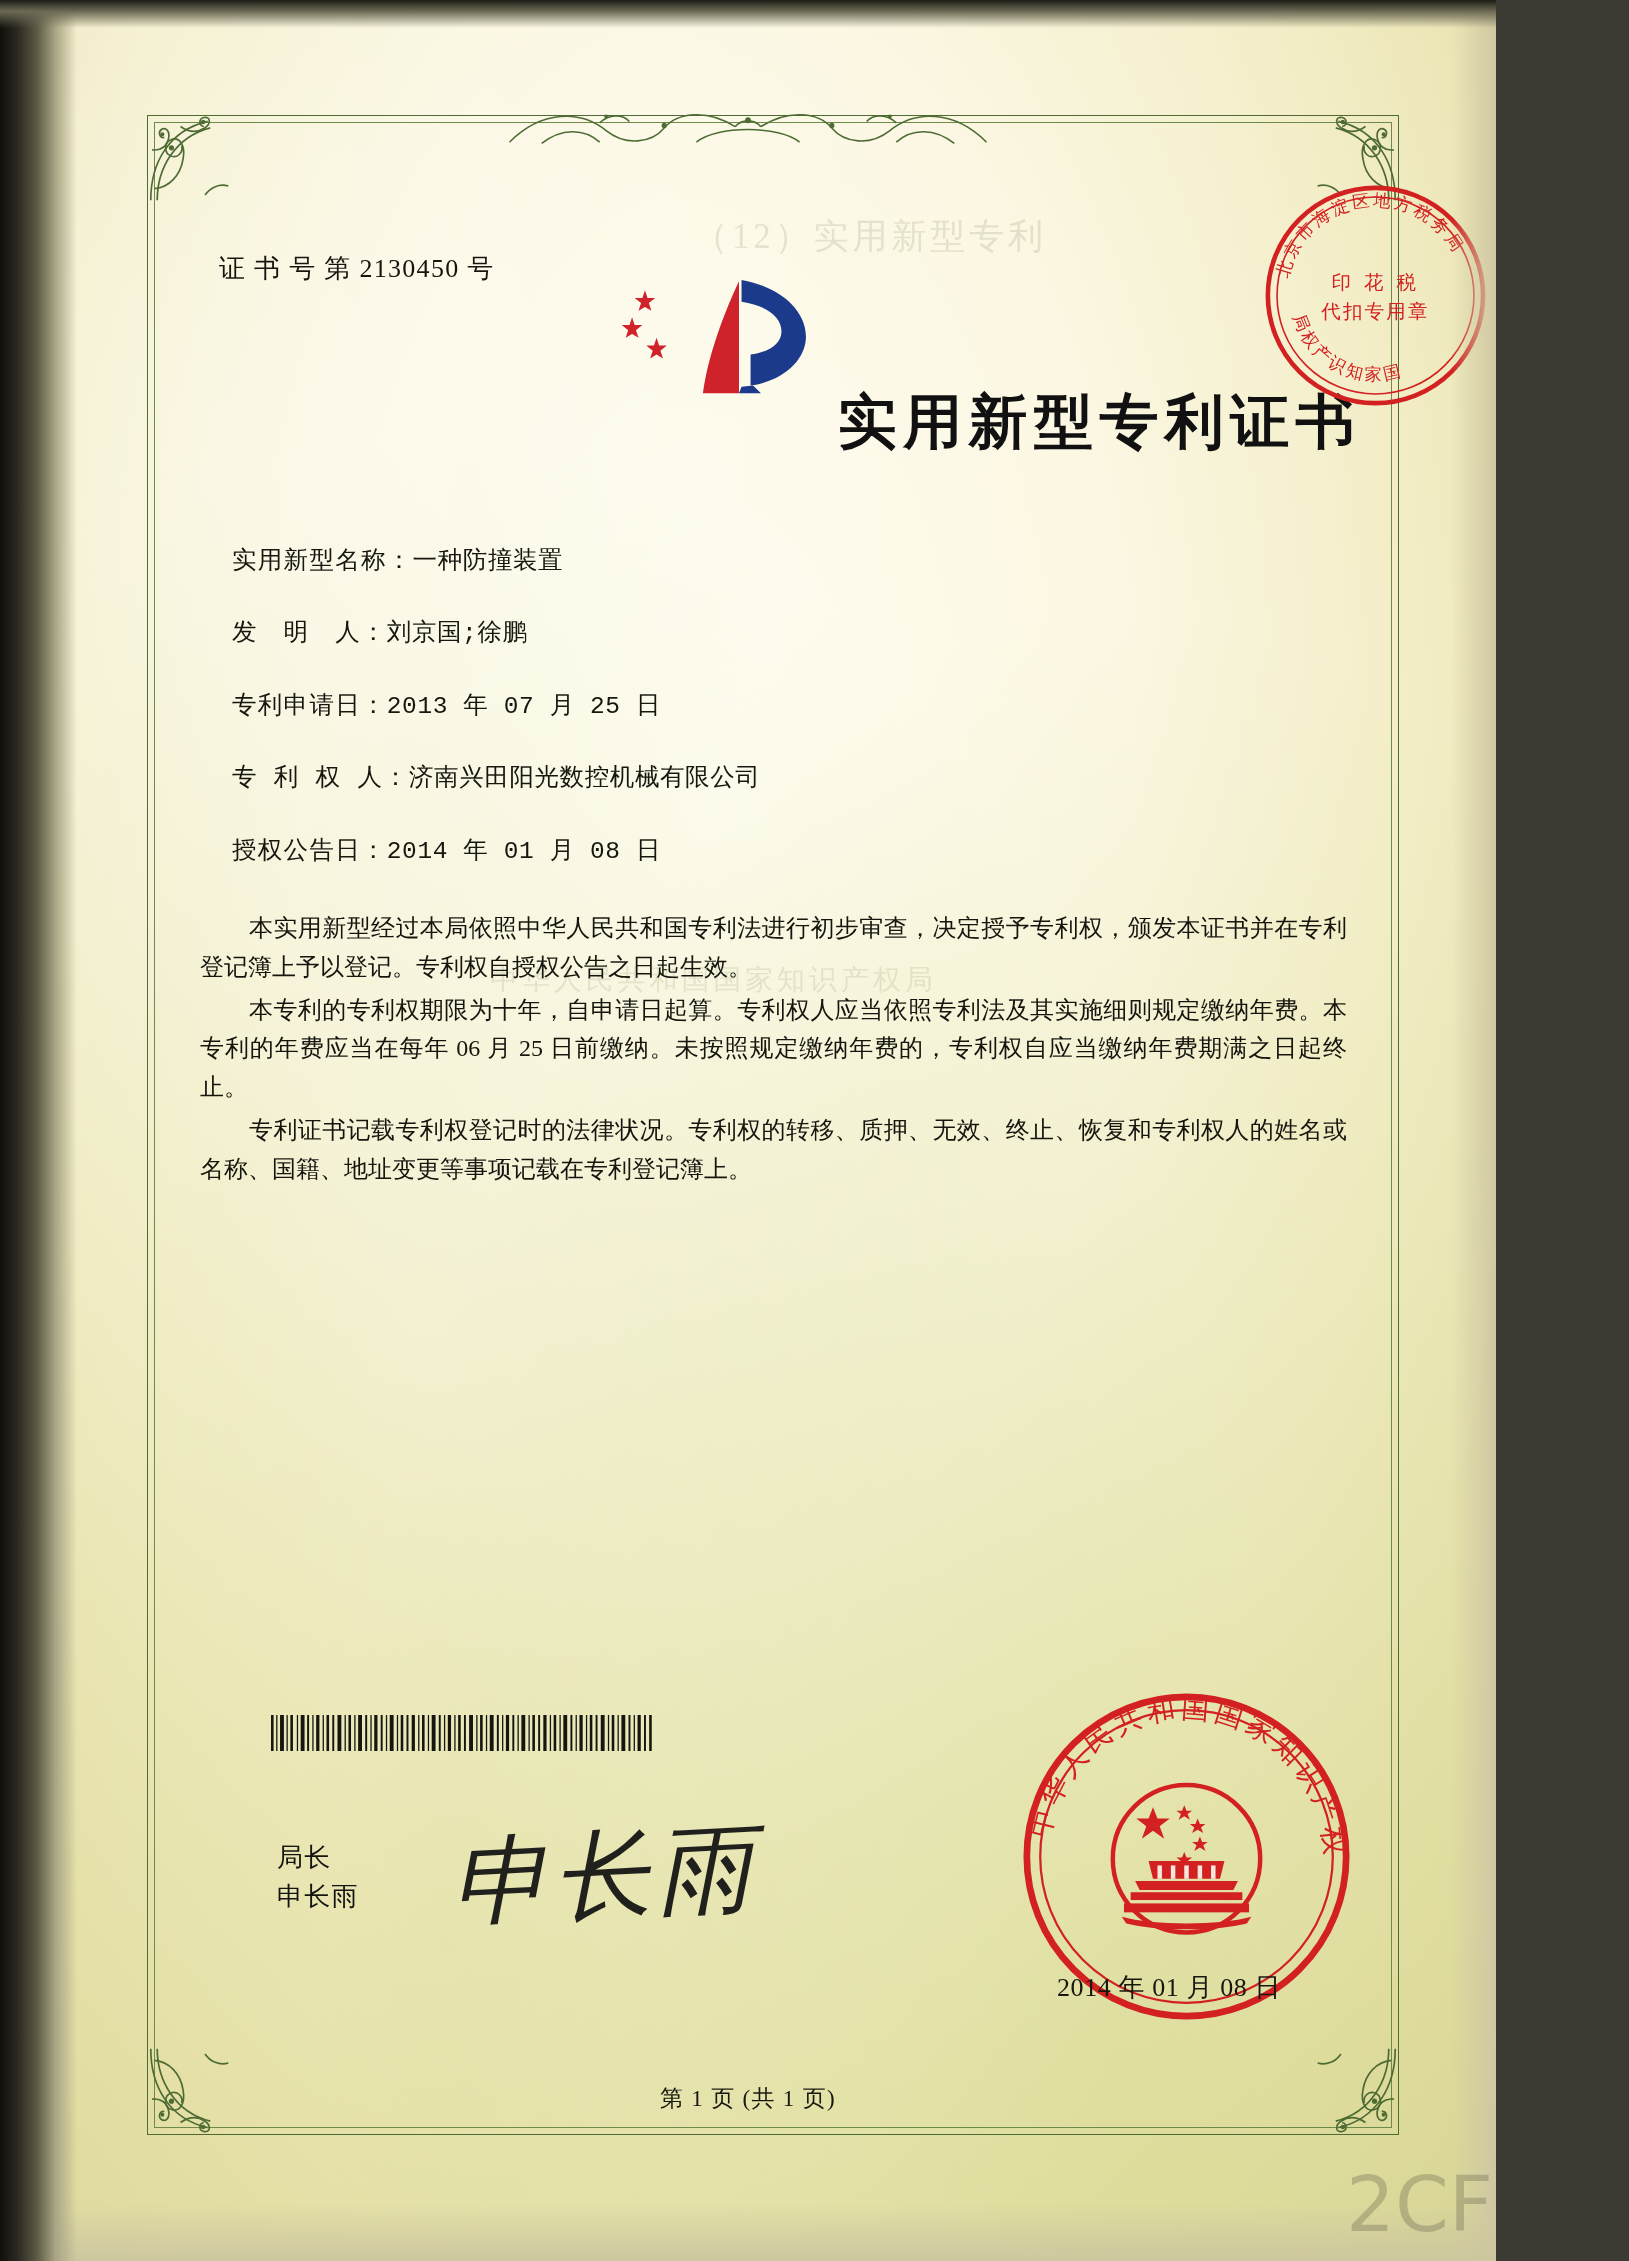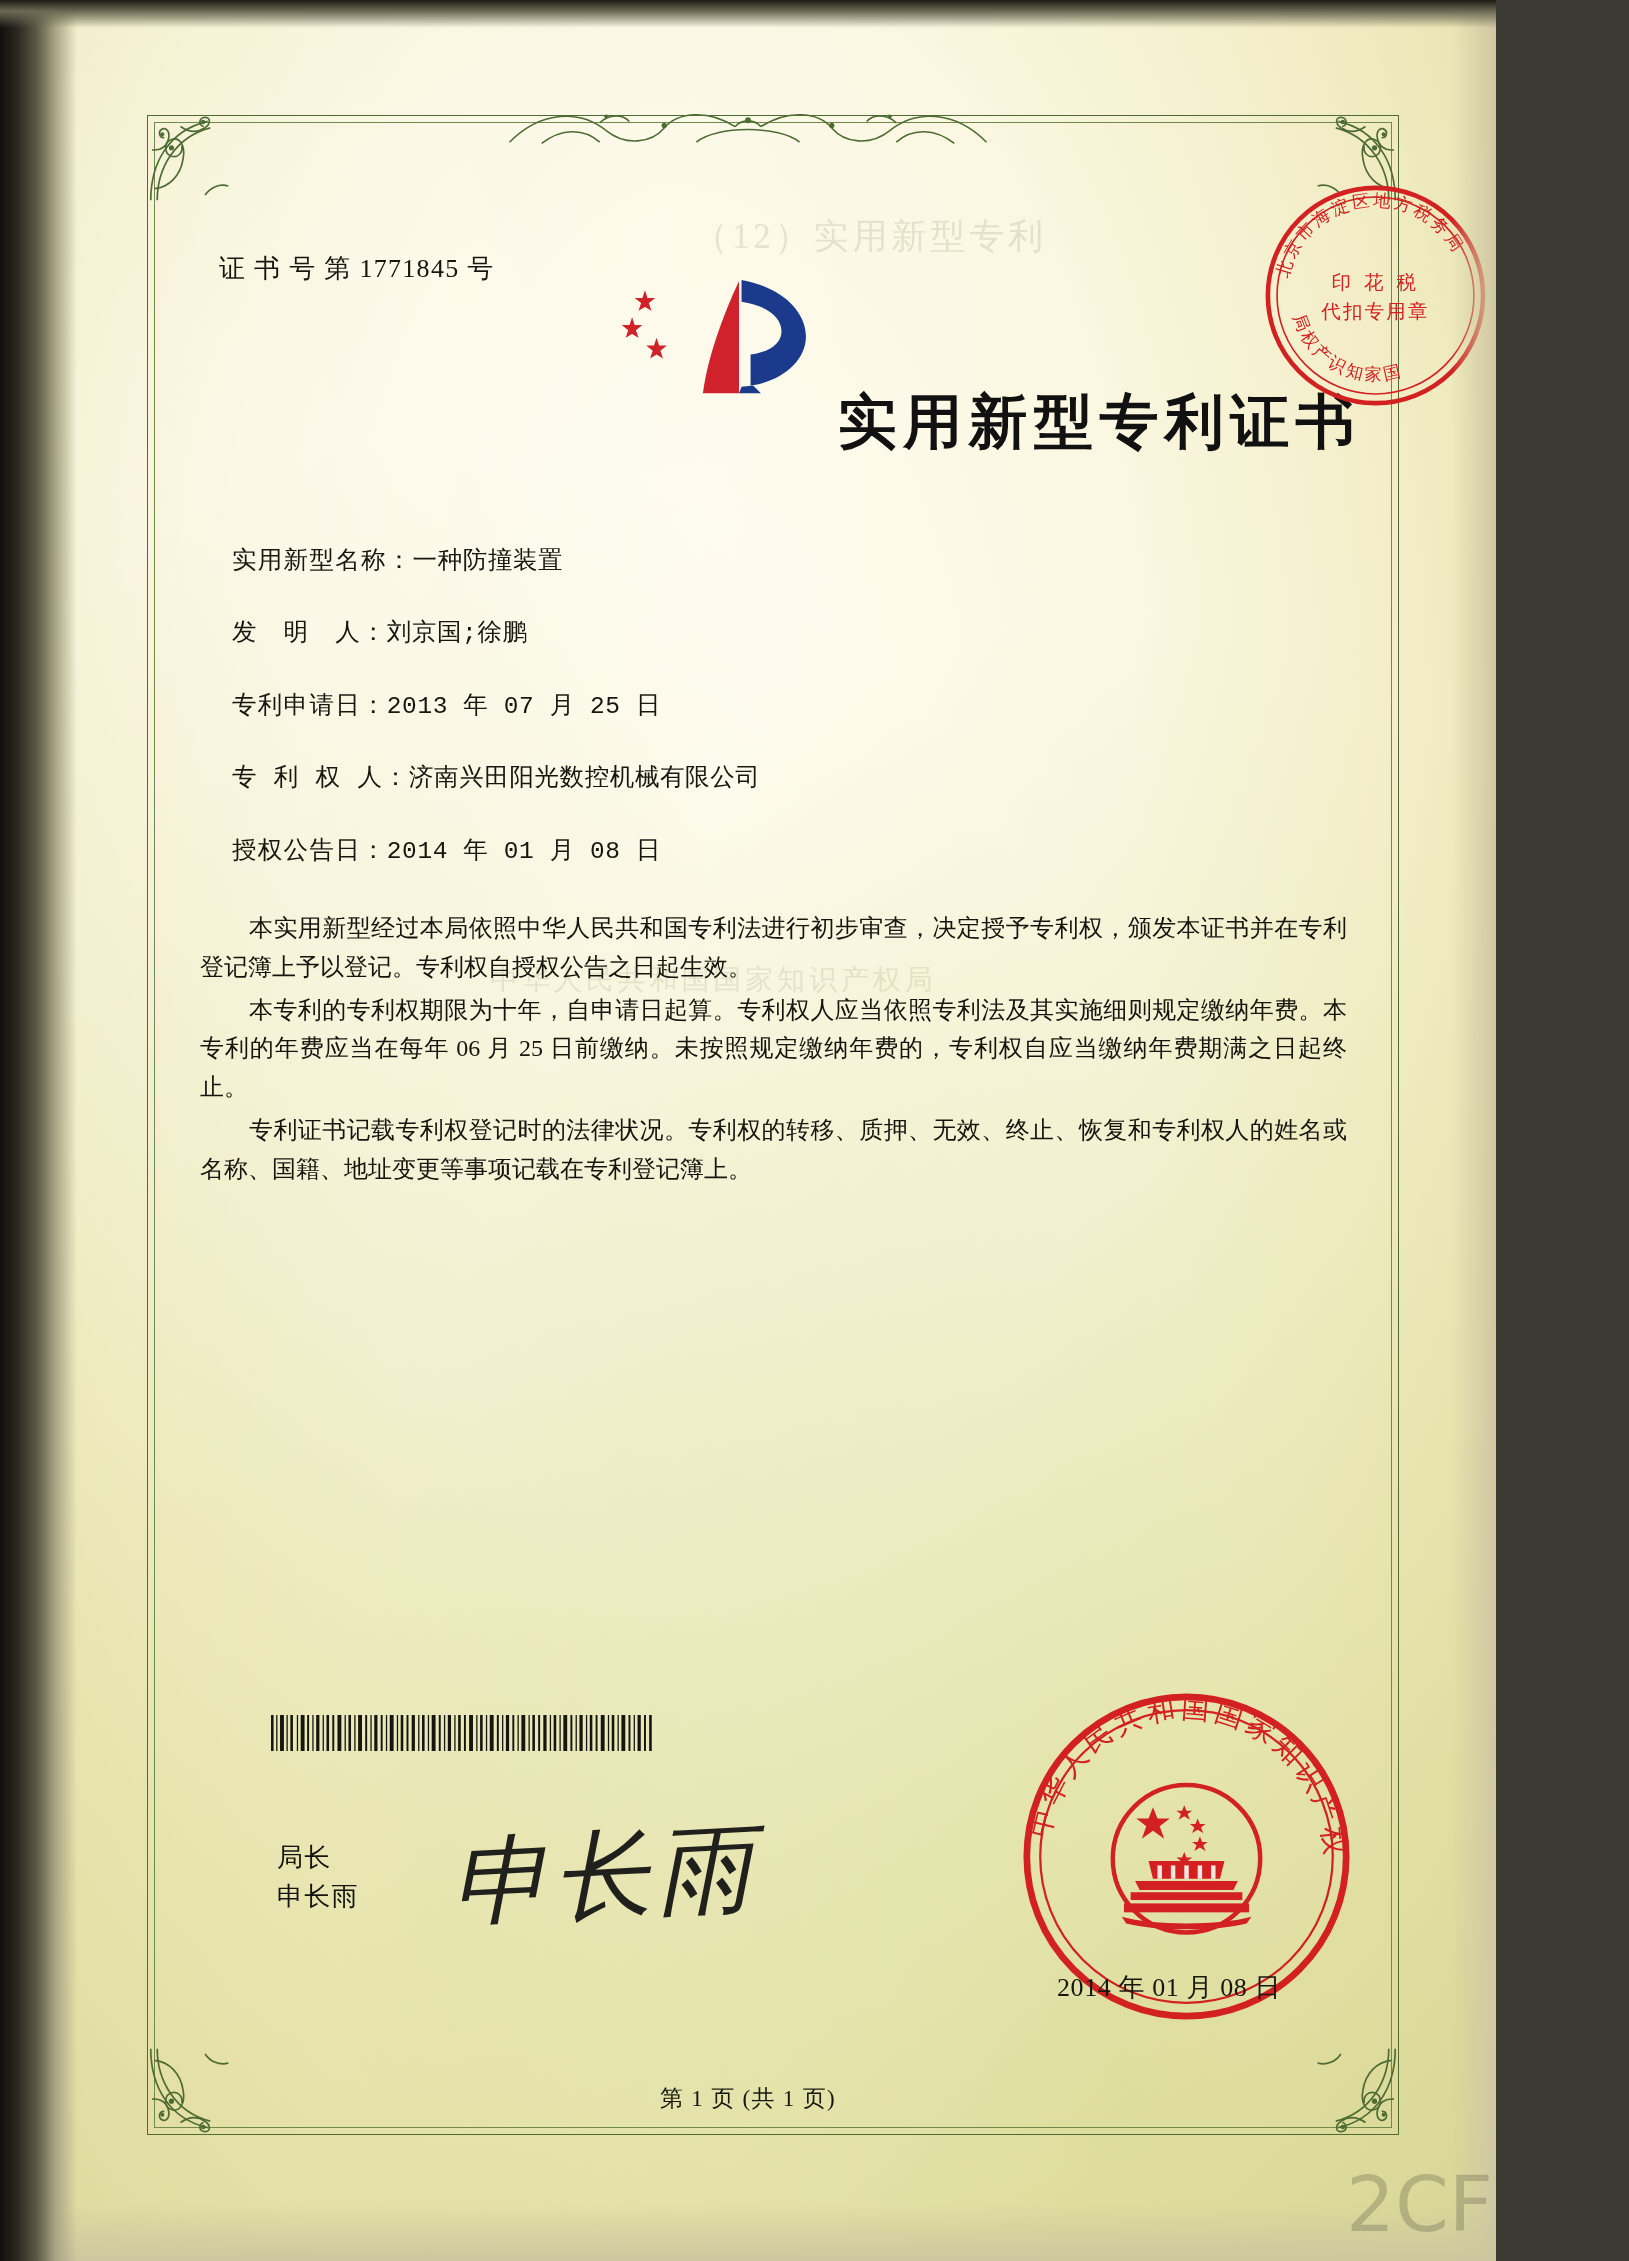--- a/index.html
+++ b/index.html
@@ -357,21 +357,21 @@
       </g>
       <path d="M196 36 C196 36 150 130 140 210 L196 210 Z" fill="#d0222a"></path>
       <path d="M200 34 C264 46 300 84 300 122 C300 160 262 192 214 198 L214 150 C244 146 262 132 262 114 C262 92 240 74 200 68 Z" fill="#1b3a8c"></path>
       <path d="M196 210 L230 210 L218 198 L200 200 Z" fill="#1b3a8c"></path>
     </svg>
   </div>
 
   <div class="content">
     <div class="cert-number">
       <span>证 书 号 第</span>
-      <span>1771845</span>
+      <span>2130450</span>
       <span>号</span>
     </div>
 
     <div class="main-title">实用新型专利证书</div>
 
     <div class="fields">
       <div class="field-row">
         <span class="field-label">实用新型名称：</span><span class="field-value">一种防撞装置</span>
       </div>
       <div class="field-row">

